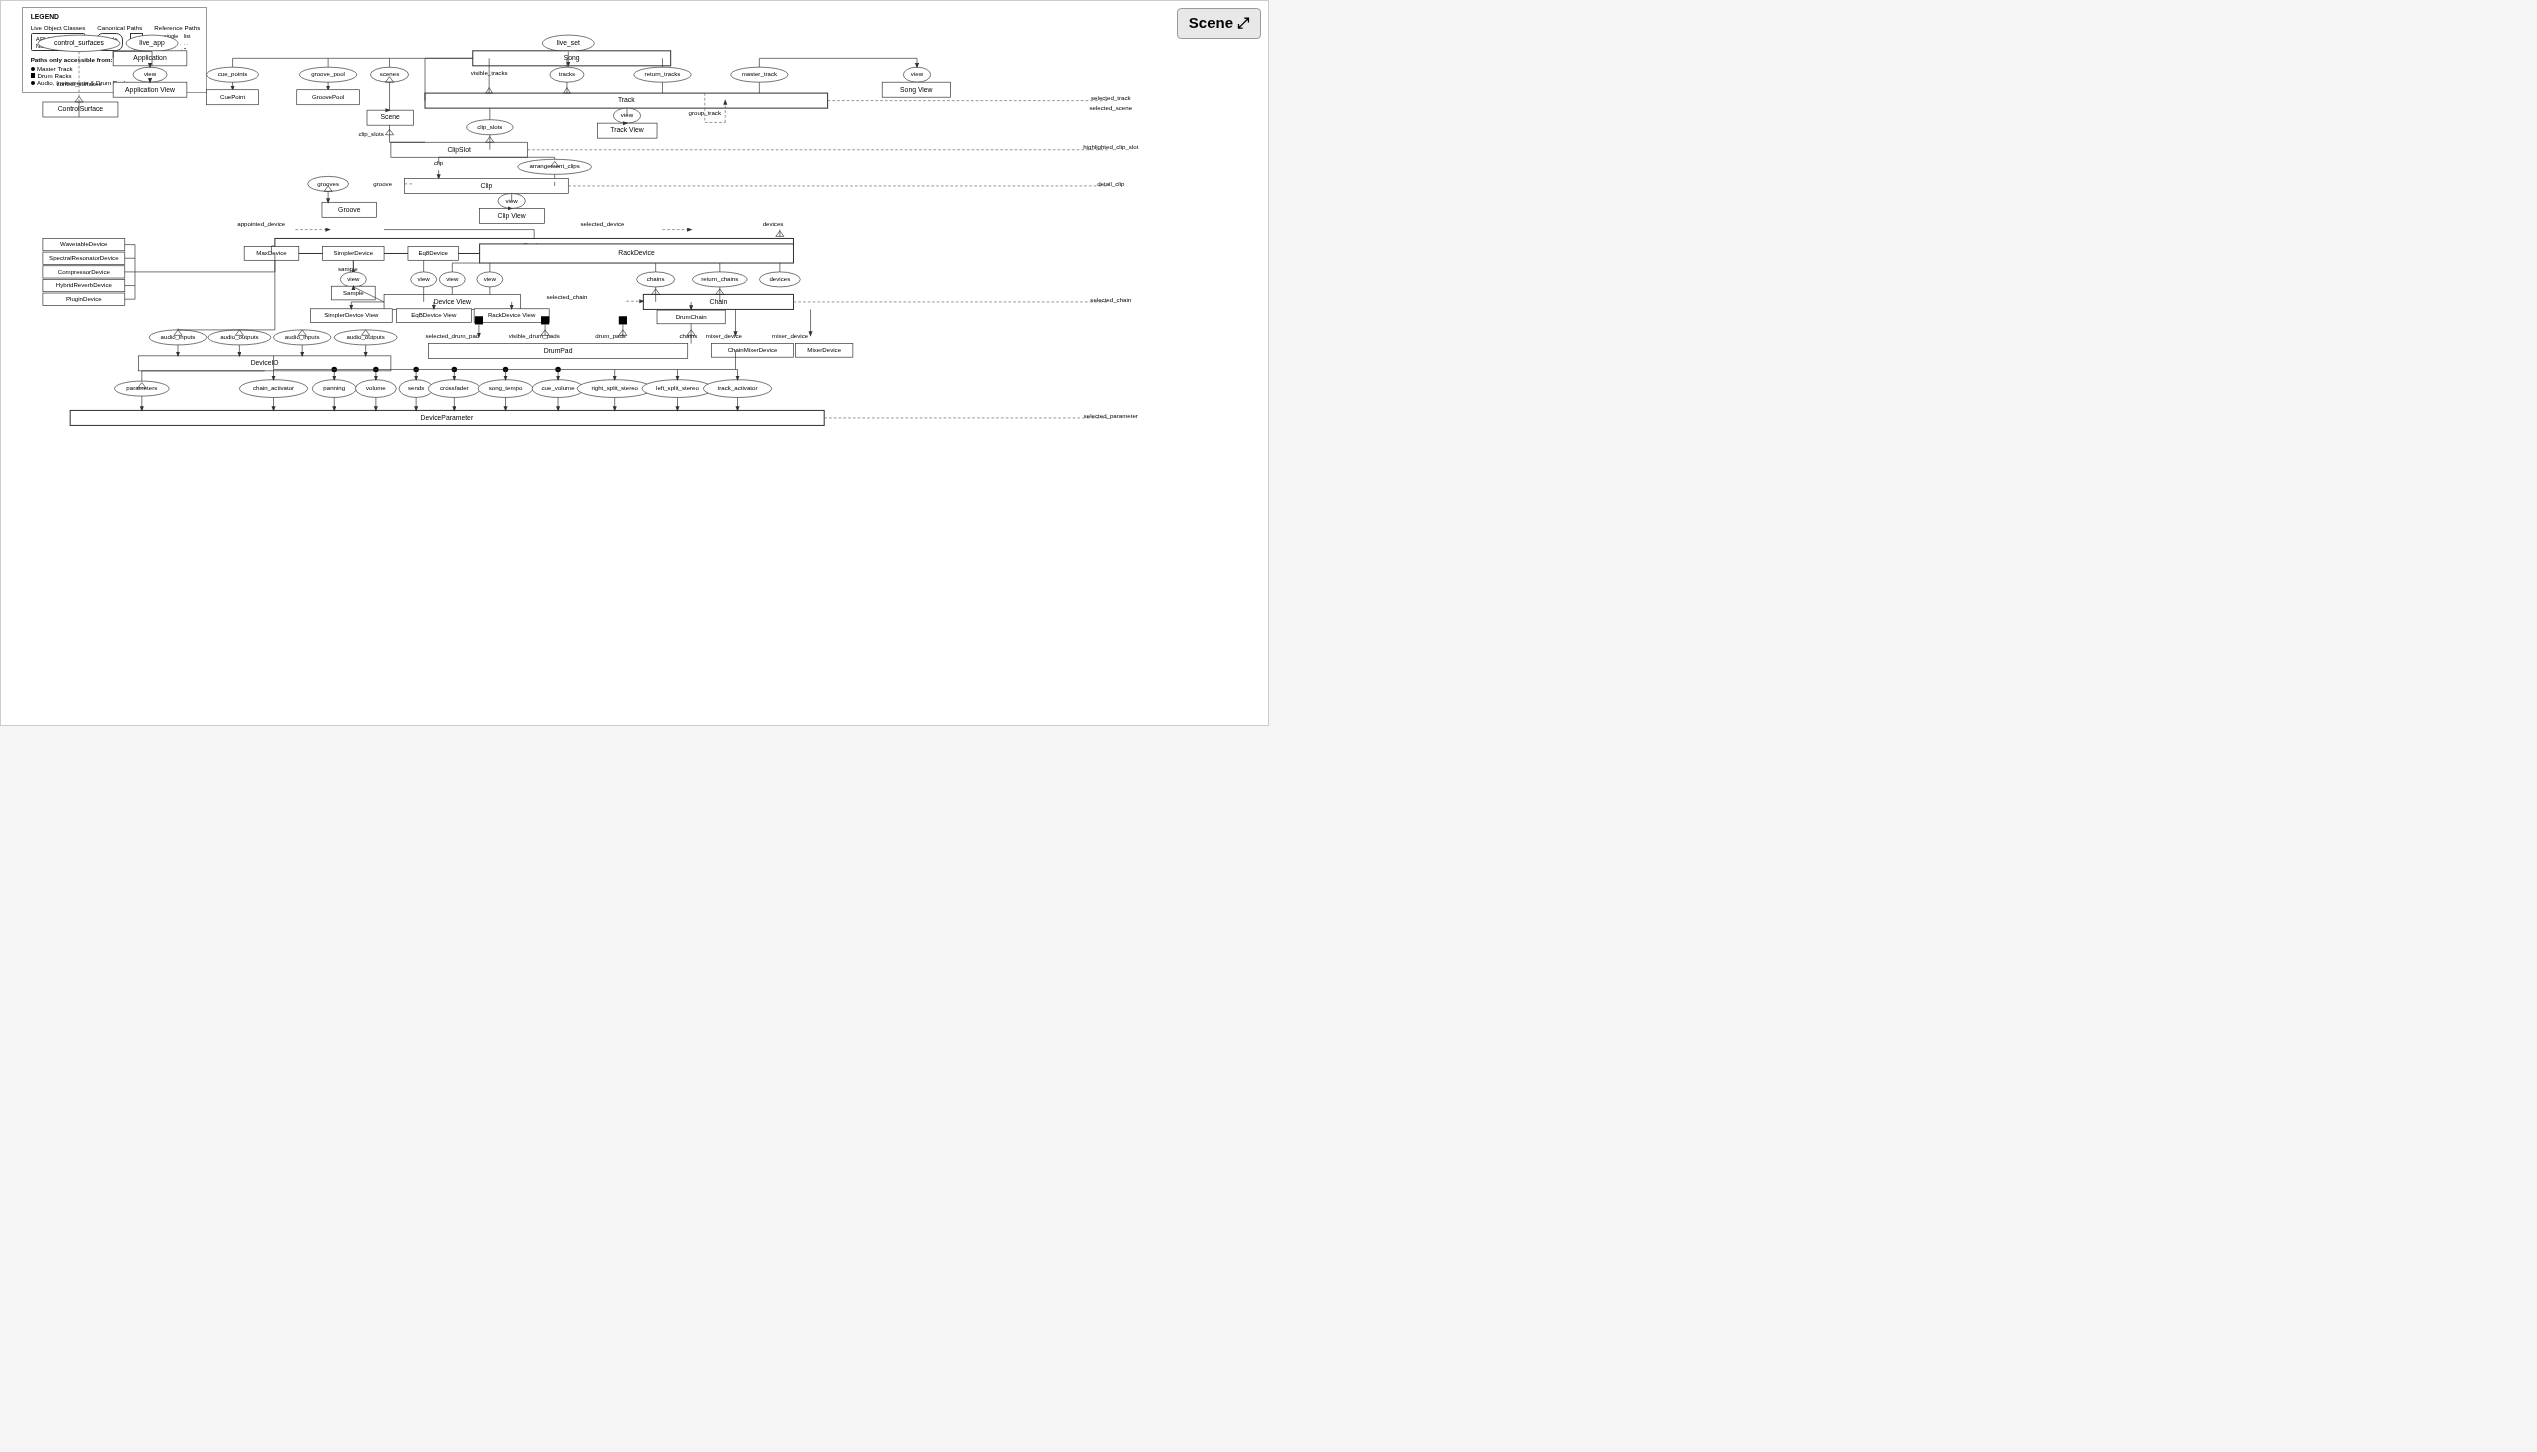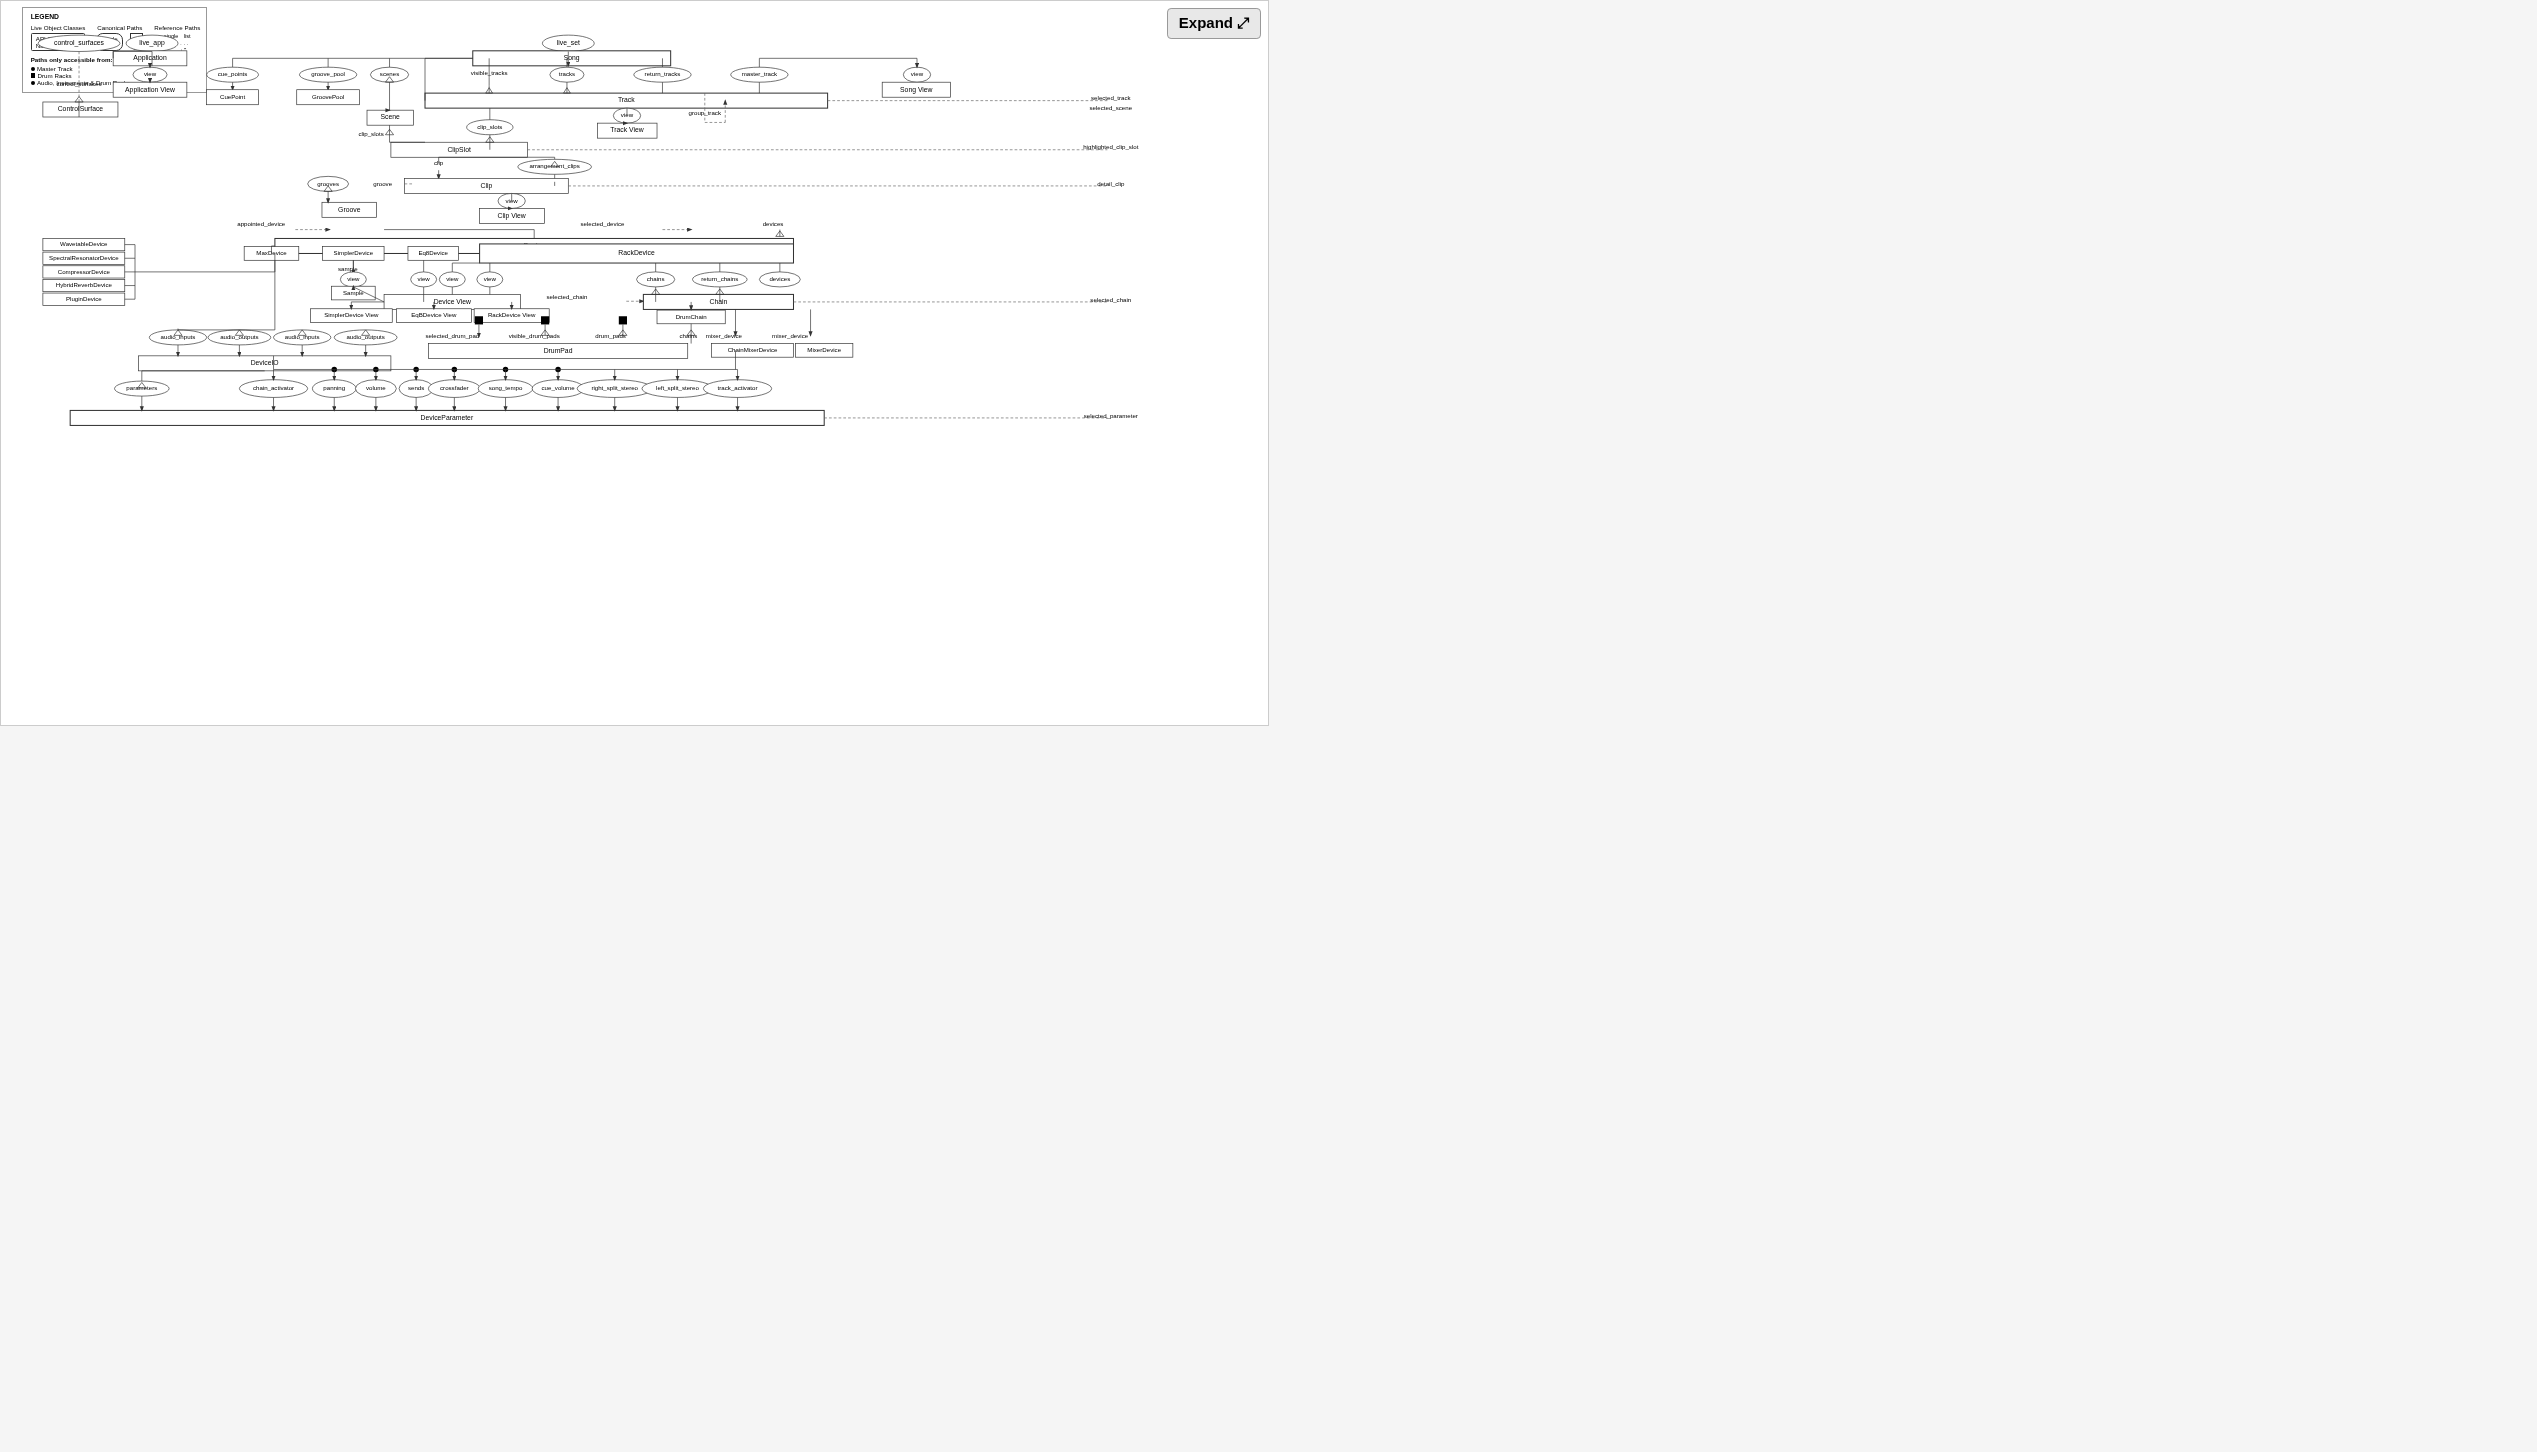--- a/index.html
+++ b/index.html
@@ -168,21 +168,21 @@
       </div>
     </div>
     <div class="legend-accessible">
       <div style="font-size:6.2px;font-weight:bold;margin-bottom:2.1px;">Paths only accessible from:</div>
       <div><span class="legend-dot"></span><span>Master Track</span></div>
       <div><span class="legend-square"></span><span>Drum Racks</span></div>
       <div><span class="legend-dot" style="background:black;border-radius:0;width:4.1px;height:4.1px;display:inline-block;margin-right:2.1px;border-radius:50%;"></span><span>Audio, Instruments &amp; Drum Racks</span></div>
     </div>
   </div>
 
-  <button class="expand-btn">Expand ⤢</button>
+  <button class="expand-btn">Scene ⤢</button>
 
   <svg class="diagram-svg" viewBox="0 0 1854 1061" style="font-size:11px">
     <defs>
       <marker id="arrow" markerWidth="8" markerHeight="8" refX="6" refY="3" orient="auto">
         <path d="M0,0 L0,6 L8,3 z" class="arrow-head"></path>
       </marker>
       <marker id="arrow-open" markerWidth="10" markerHeight="10" refX="8" refY="4" orient="auto">
         <path d="M0,0 L8,4 L0,8" fill="none" stroke="#333" stroke-width="1"></path>
       </marker>
       <marker id="tri-up" markerWidth="10" markerHeight="10" refX="5" refY="0" orient="auto">

